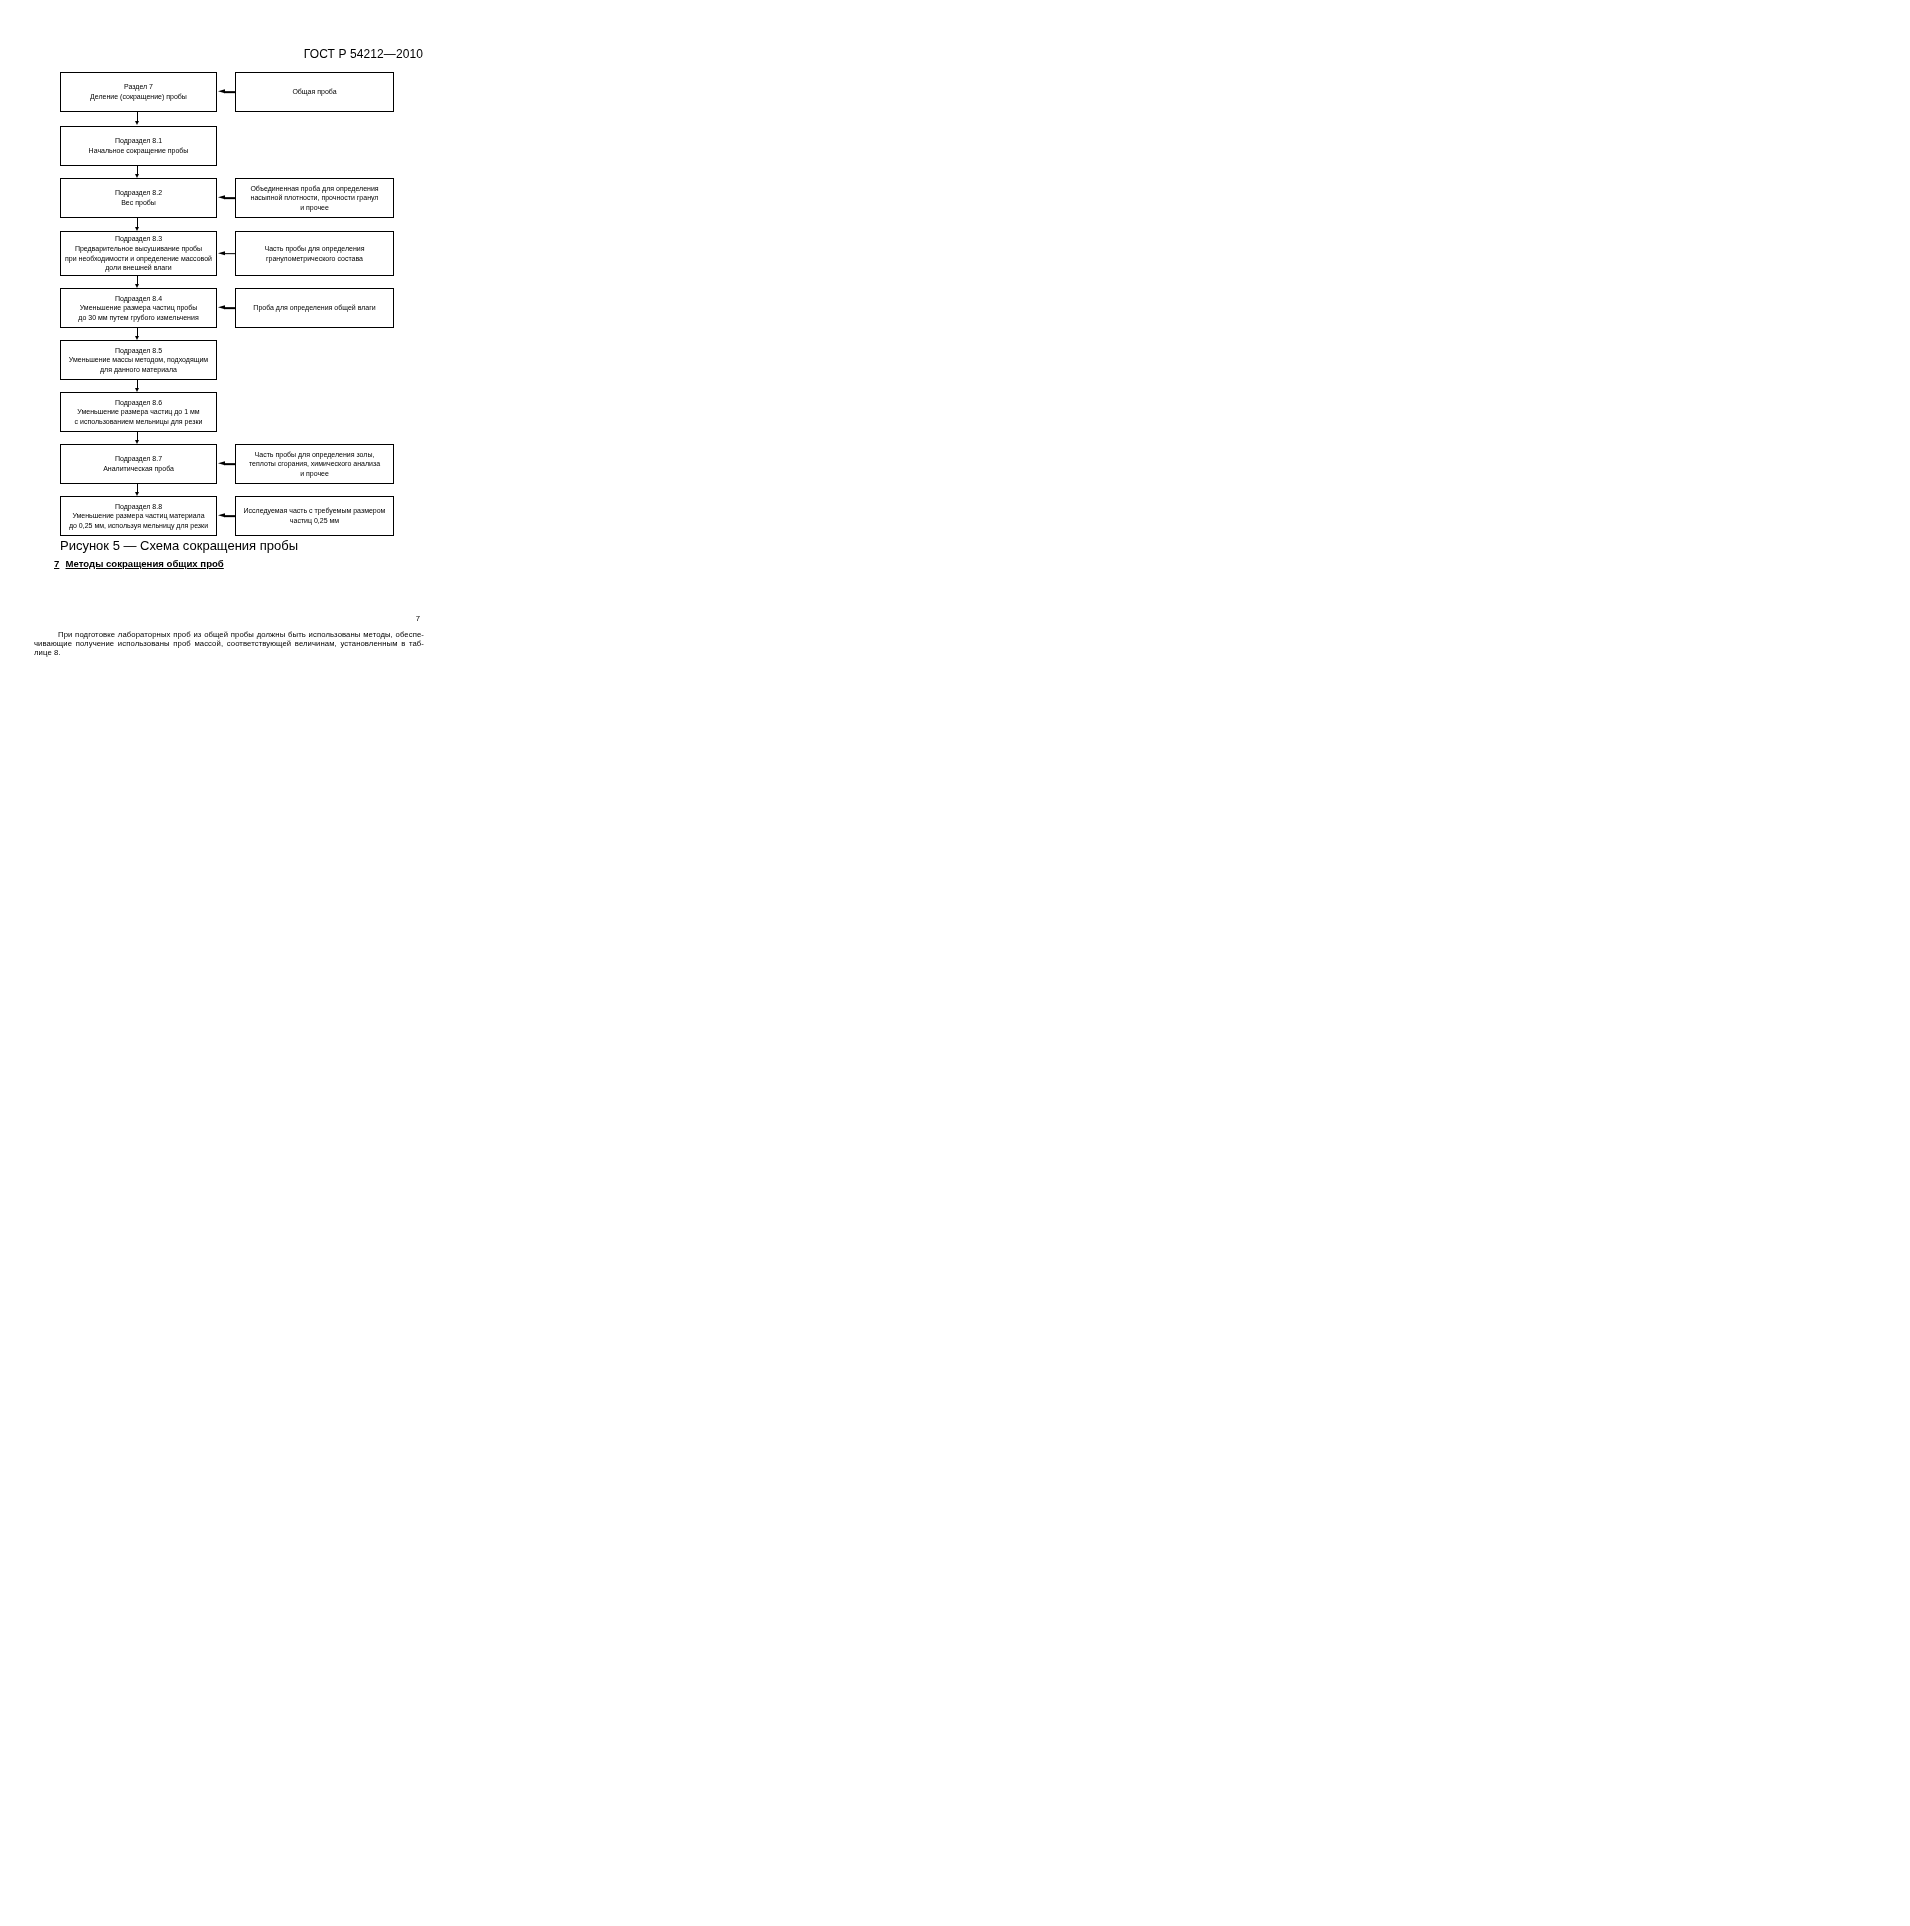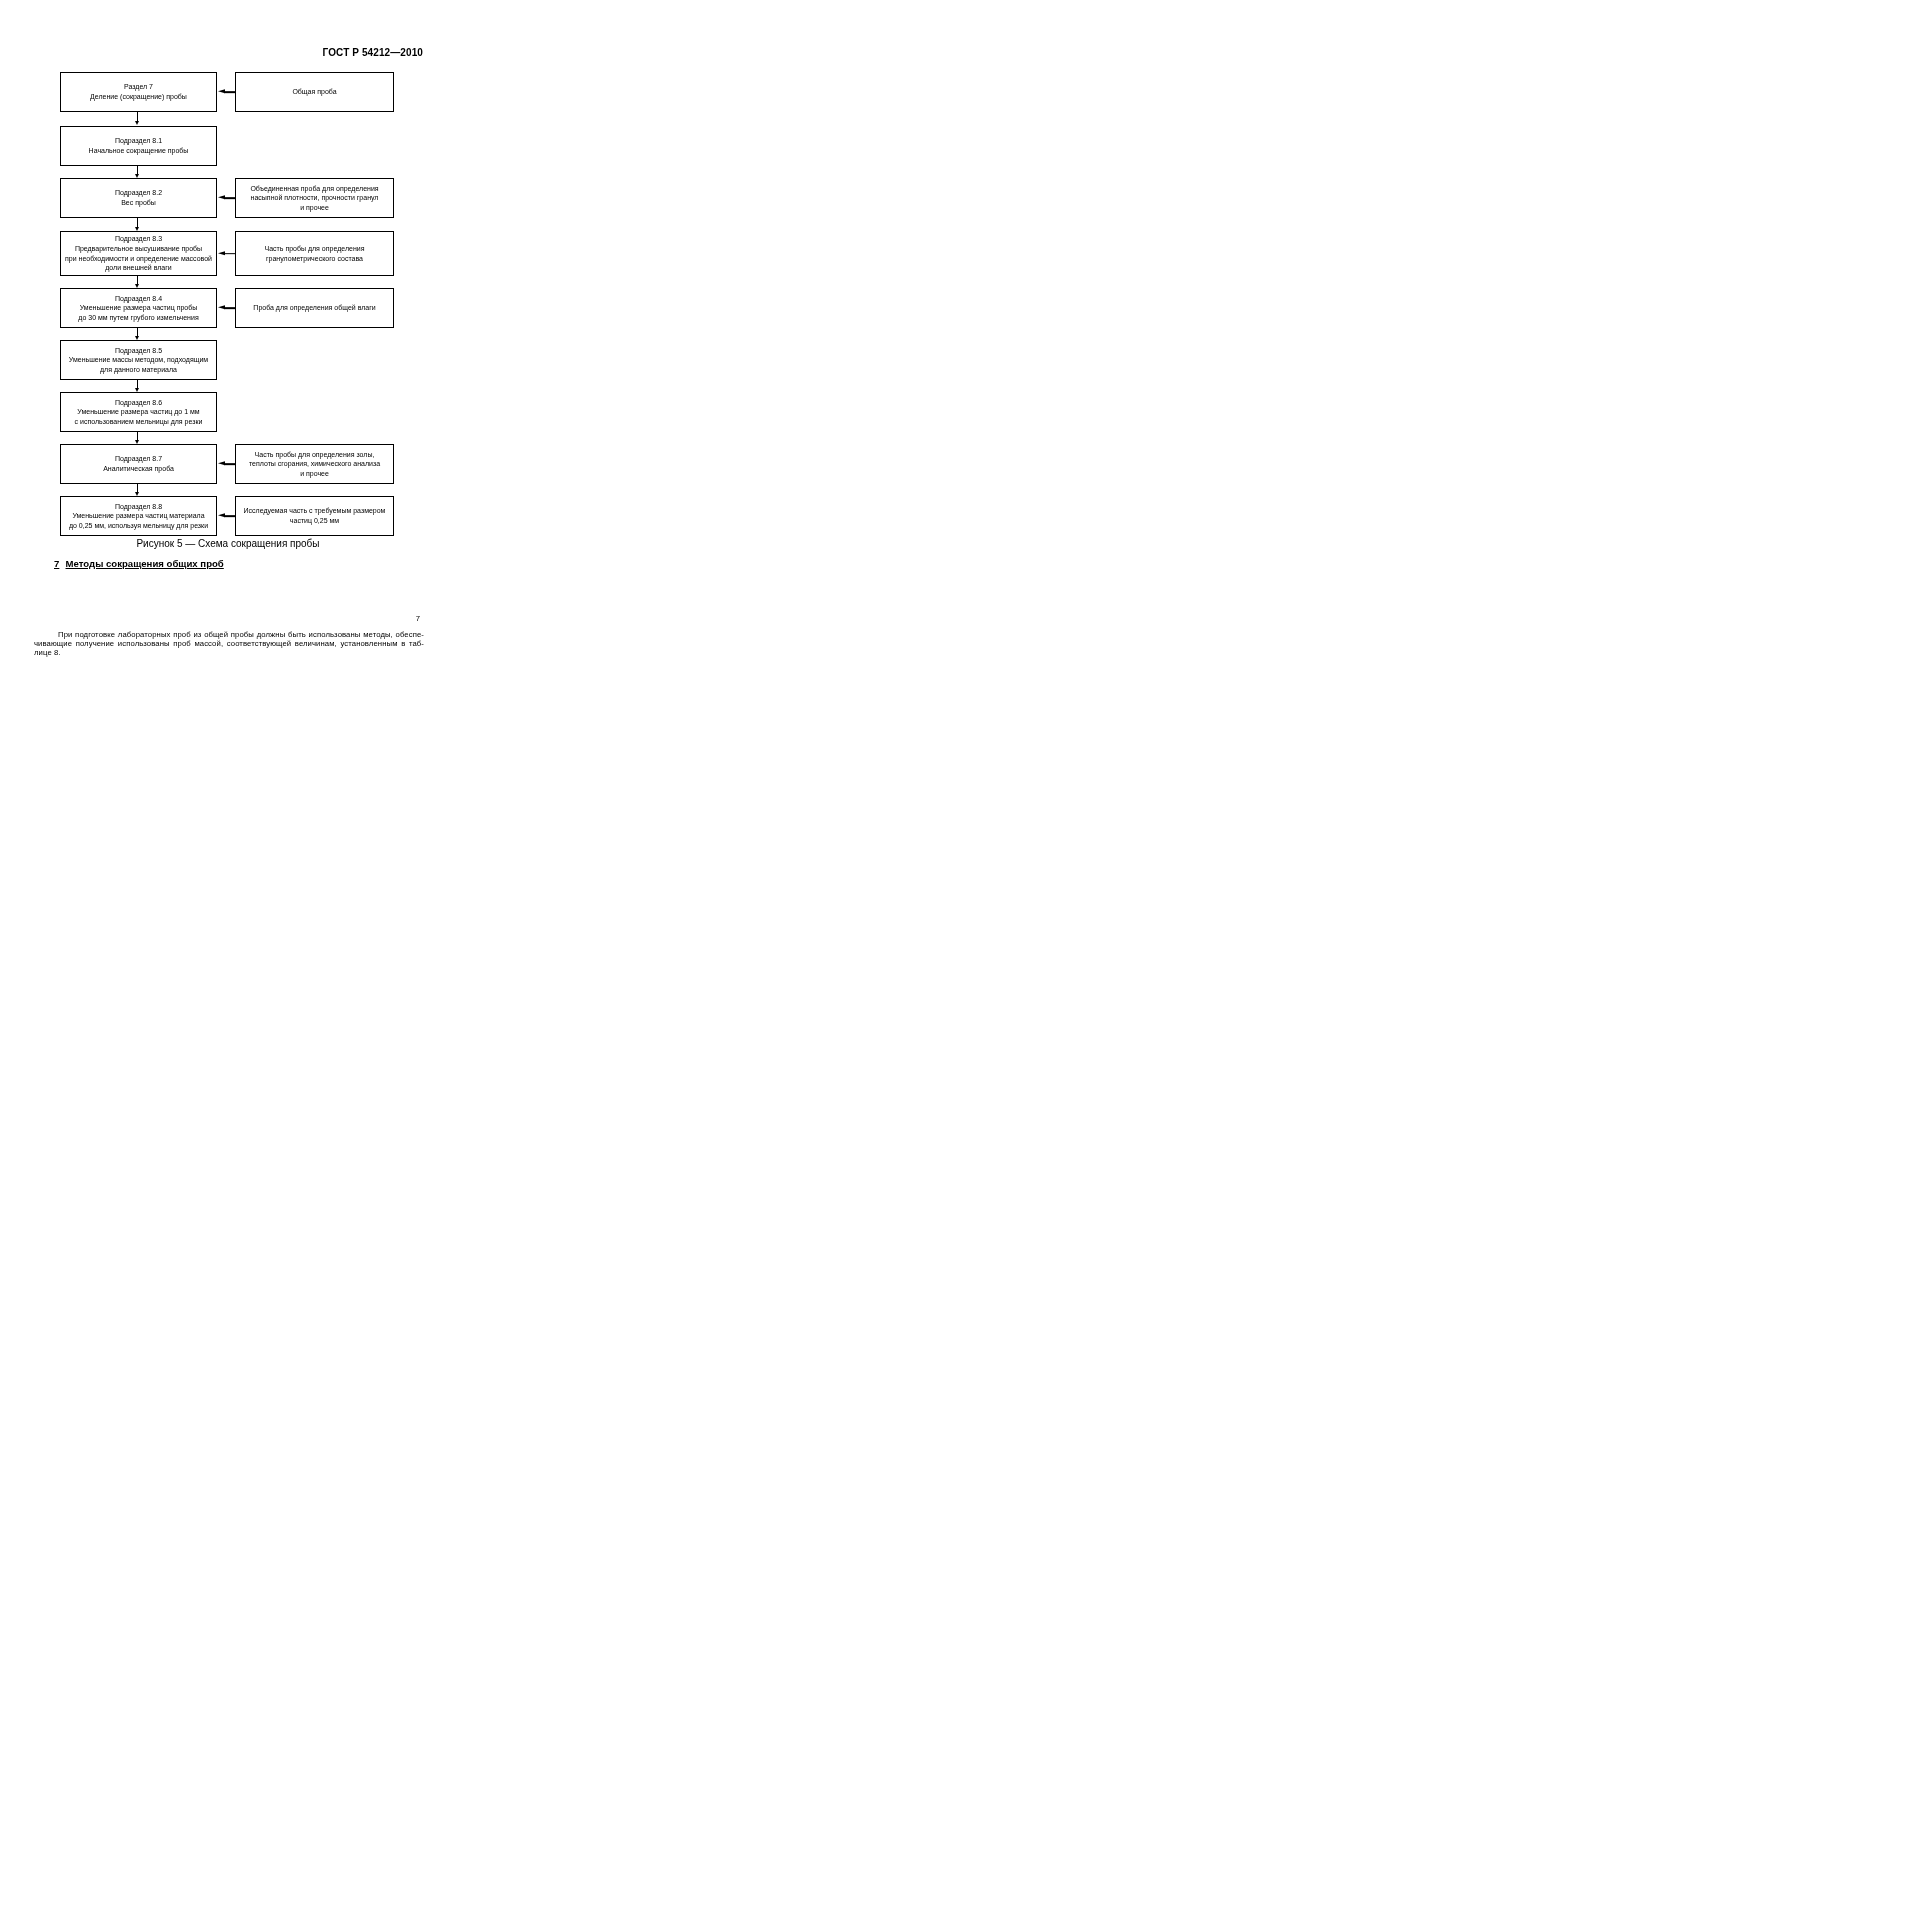--- a/index.html
+++ b/index.html
@@ -13,22 +13,22 @@
     height: 676px;
     background: #ffffff;
     font-family: "Liberation Sans", sans-serif;
     color: #000000;
     overflow: hidden;
   }
   .gost-header {
     position: absolute;
     top: 47px;
     right: 55px;
-    font-size: 10px;
-    font-weight: bold;
+    font-size: 12px;
+    font-weight: normal;
     letter-spacing: 0.1px;
   }
   .chart {
     position: absolute;
     left: 60px;
     top: 72px;
     width: 336px;
     height: 464px;
   }
   .row {
@@ -96,22 +96,22 @@
     border-left: 2.7px solid transparent;
     border-right: 2.7px solid transparent;
     border-top: 4.6px solid #000;
   }
 
   .figure-caption {
     position: absolute;
     top: 538px;
     left: 60px;
     width: 336px;
-    text-align: center;
-    font-size: 10px;
+    text-align: left;
+    font-size: 13px;
   }
   .section-heading {
     position: absolute;
     top: 558px;
     left: 54px;
     font-size: 9.6px;
     font-weight: bold;
     text-decoration: underline;
   }
   .section-heading .num { margin-right: 6.2px; }

